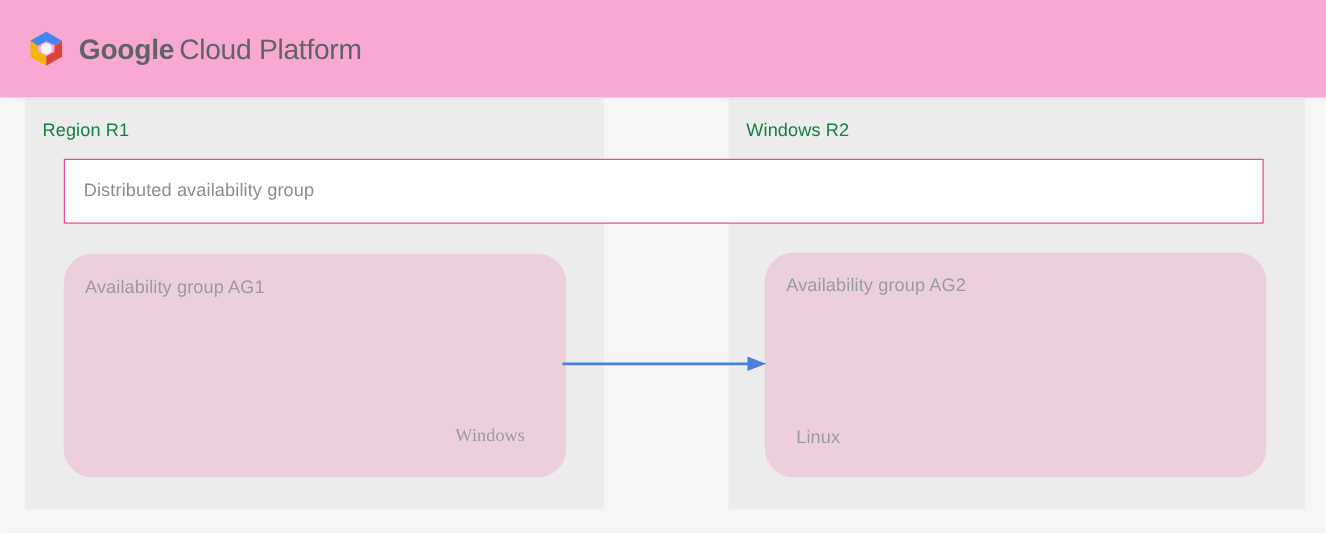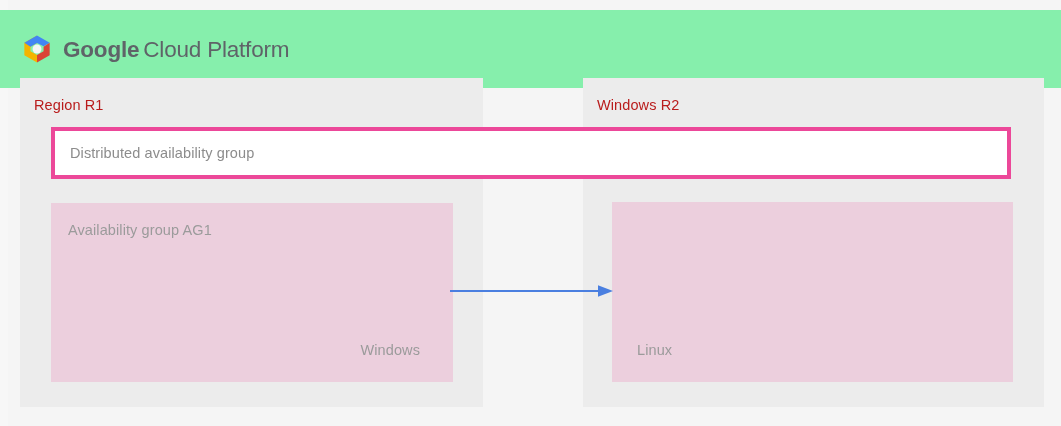--- a/index.html
+++ b/index.html
@@ -31,26 +31,25 @@
     width: 8px;
     background: #f7f7f7;
   }
 
   
   #header {
     position: absolute;
     left: 0; top: 0;
     width: 1061px;
     height: 78px;
-    background: #86efac;
+    background: #f9a8d4;
     display: flex;
     align-items: center;
     padding-left: 22px;
     box-sizing: border-box;
-    margin-top: 10px;
   }
   #gcp-logo {
     width: 30px;
     height: 30px;
     flex: 0 0 auto;
     margin-right: 11px;
     display: block;
   }
   #wordmark {
     font-size: 22.5px;
@@ -87,54 +86,55 @@
     left: 583px;
     top: 78px;
     width: 461px;
     height: 329px;
   }
   .region-label {
     position: absolute;
     left: 14px;
     top: 19px;
     font-size: 14.5px;
-    color: #b91c1c;
+    color: #15803d;
     letter-spacing: 0.1px;
     white-space: nowrap;
   }
 
   
   #dag-band {
     position: absolute;
     left: 51px;
     top: 127px;
     width: 960px;
     height: 52px;
     background: #ffffff;
-    border: 4px solid #ec4899;
+    border: 1px solid #ec4899;
     box-sizing: border-box;
     display: flex;
     align-items: center;
     padding-left: 15px;
     z-index: 5;
     text-align: right;
   }
   #dag-label {
     font-size: 14.5px;
     color: #8c8c8c;
     letter-spacing: 0.1px;
     white-space: nowrap;
   }
 
   
   .ag-box {
     position: absolute;
     background: #eccfdd;
     box-sizing: border-box;
     z-index: 4;
+    border-radius: 23px;
   }
   #ag-box-1 {
     left: 51px;
     top: 203px;
     width: 402px;
     height: 179px;
   }
   #ag-box-2 {
     left: 612px;
     top: 202px;
@@ -153,20 +153,21 @@
   .os-label {
     position: absolute;
     font-size: 14.5px;
     color: #9b9b9b;
     letter-spacing: 0.1px;
     white-space: nowrap;
   }
   #os-label-windows {
     right: 33px;
     bottom: 24px;
+    font-family: Liberation Serif, serif;
   }
   #os-label-linux {
     left: 25px;
     bottom: 24px;
     margin-top: 15px;
   }
 
   
   #replication-arrow {
     position: absolute;
@@ -210,20 +211,21 @@
   <div id="dag-band">
     <span id="dag-label">Distributed availability group</span>
   </div>
 
   <div class="ag-box" id="ag-box-1">
     <span class="ag-title">Availability group AG1</span>
     <span class="os-label" id="os-label-windows">Windows</span>
   </div>
 
   <div class="ag-box" id="ag-box-2">
+    <span class="ag-title">Availability group AG2</span>
     <span class="os-label" id="os-label-linux">Linux</span>
   </div>
 
   <svg id="replication-arrow" viewBox="0 0 166 20" aria-hidden="true">
     <line x1="0" y1="10" x2="150" y2="10" stroke="#4a7fe0" stroke-width="2.2"></line>
     <polygon points="148,4.2 163,10 148,15.8" fill="#4a7fe0"></polygon>
   </svg>
 
 </div>
 

